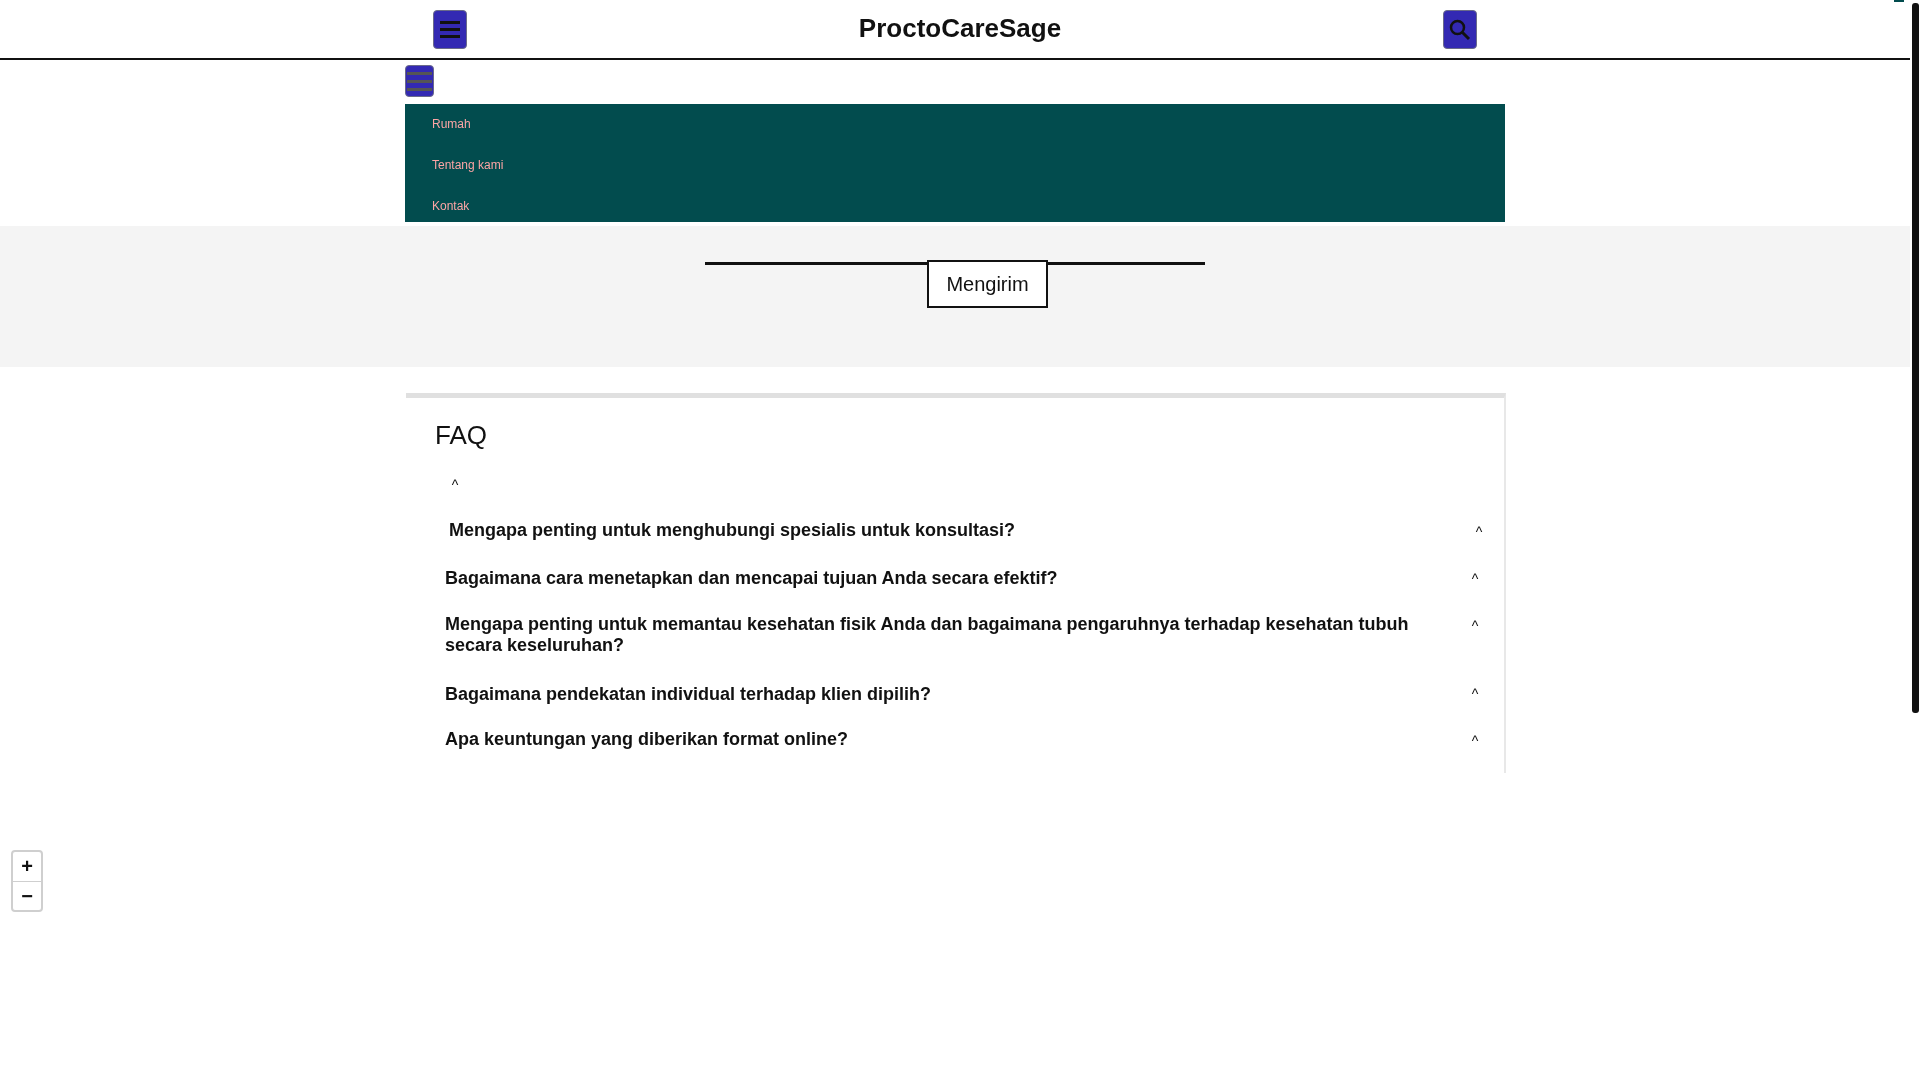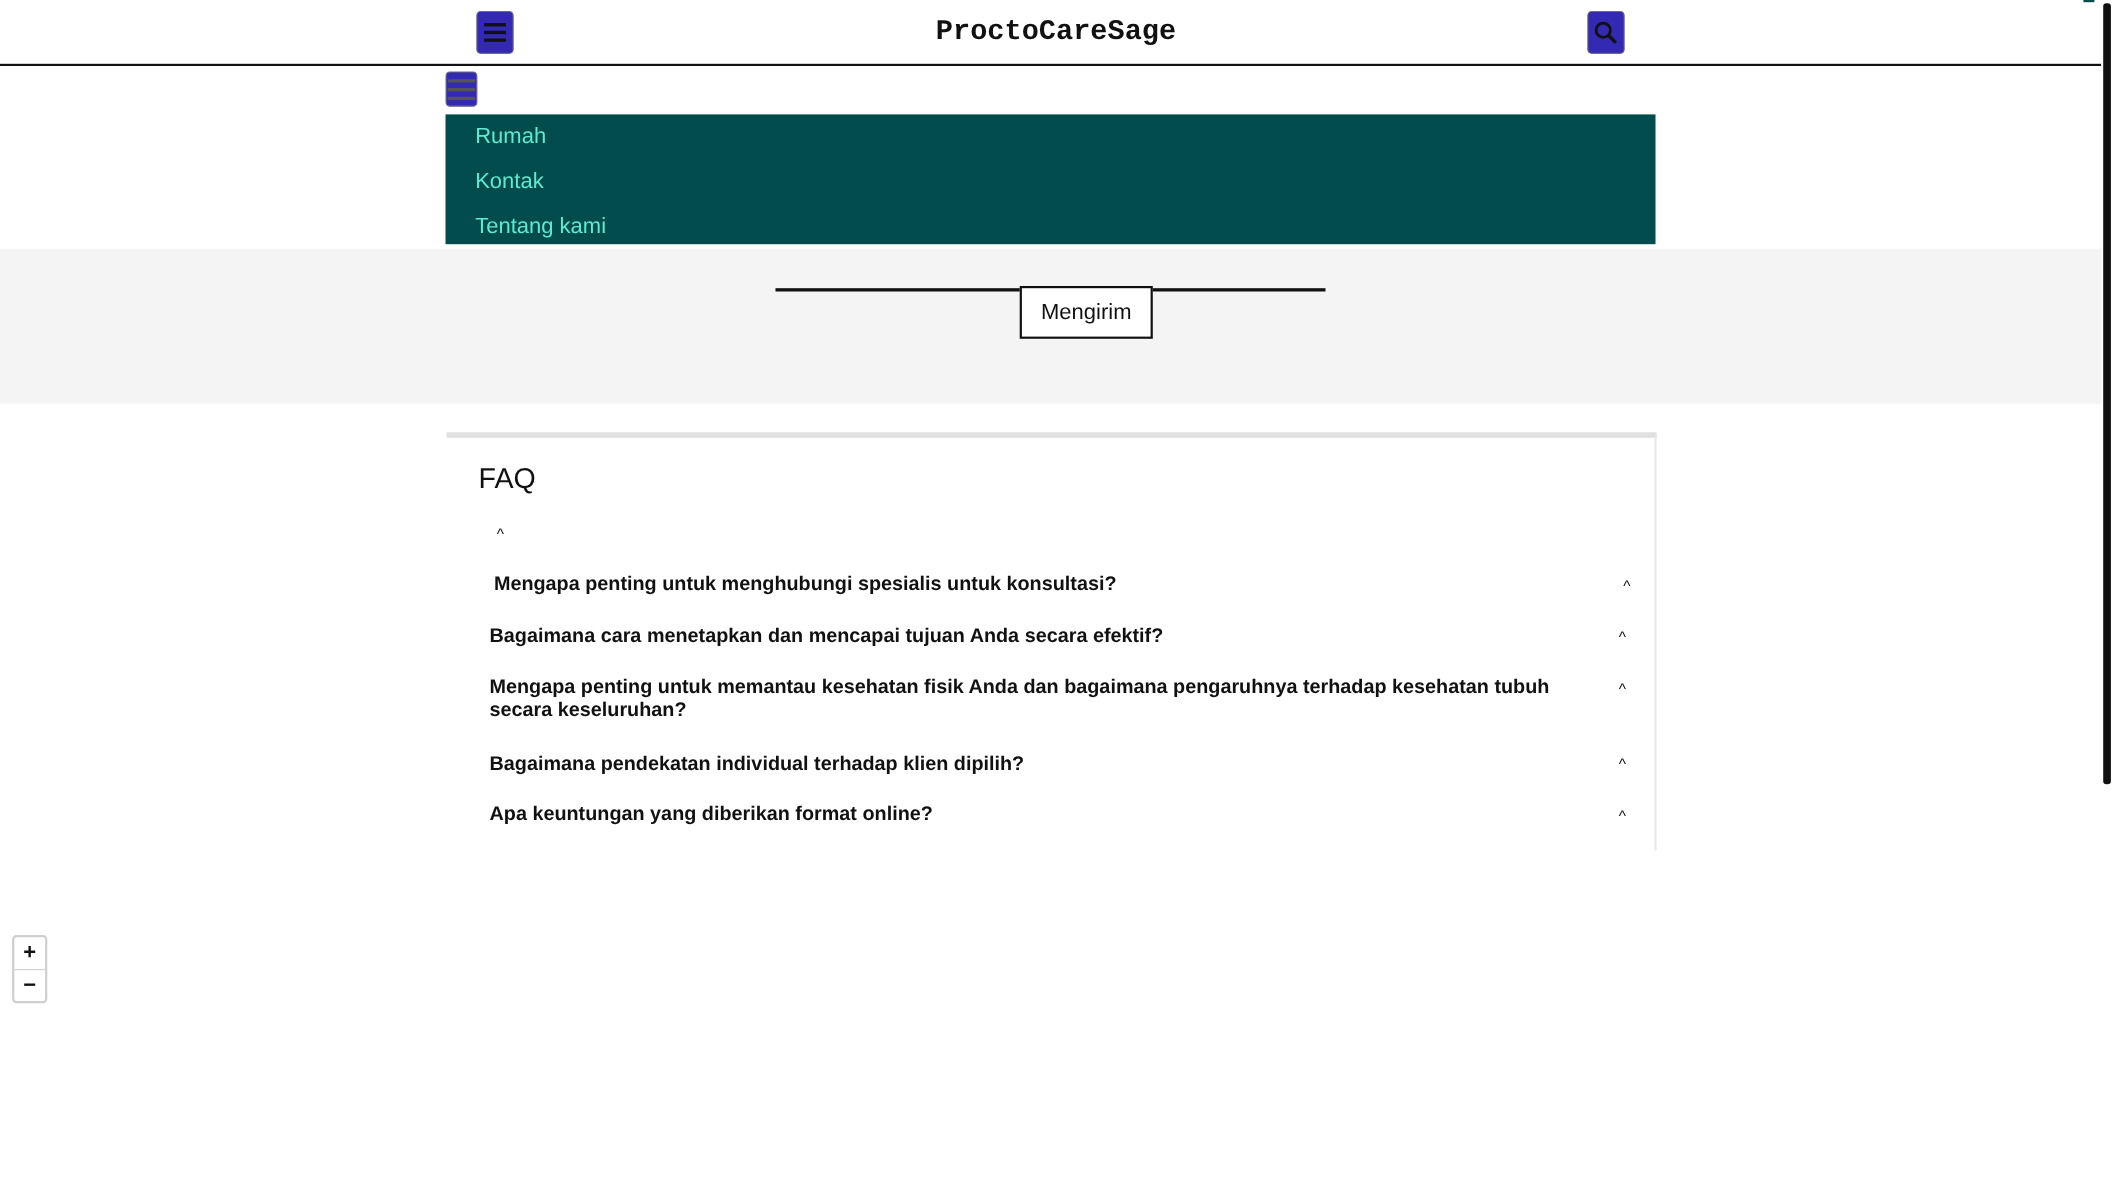--- a/index.html
+++ b/index.html
@@ -5,27 +5,27 @@
     * { box-sizing: border-box; margin: 0; padding: 0; }
     html, body { width: 1920px; height: 1080px; overflow: hidden; background: #ffffff; font-family: "Liberation Sans", sans-serif; color: #111; }
     body { position: relative; }
 
     .header { position: absolute; left: 0; top: 0; width: 1910px; height: 60px; border-bottom: 2px solid #111; background: #fff; }
     .icon-btn { position: absolute; width: 34px; height: 39px; background: #3329b3; border: 1px solid #6a6a8a; border-radius: 4px; display: flex; align-items: center; justify-content: center; cursor: pointer; }
     .header .menu-btn { left: 433px; top: 10px; }
     .header .search-btn { left: 1443px; top: 10px; }
     .hamburger { display: flex; flex-direction: column; gap: 4px; }
     .hamburger span { display: block; width: 20px; height: 3px; background: #111; }
-    .site-title { position: absolute; left: 0; right: 0; top: 13px; text-align: center; font-size: 26px; font-weight: bold; padding-left: 10px; font-family: Liberation Mono, monospace; }
+    .site-title { position: absolute; left: 0; right: 0; top: 13px; text-align: center; font-size: 26px; font-weight: bold; padding-left: 10px; }
 
     .nav-toggle { position: absolute; left: 405px; top: 65px; width: 29px; height: 32px; background: #3329b3; border: 1px solid #6a6a8a; border-radius: 4px; display: flex; flex-direction: column; justify-content: center; gap: 5px; cursor: pointer; }
     .nav-toggle span { display: block; height: 3px; background: #555; margin: 0 1px; }
 
     .nav { position: absolute; left: 405px; top: 104px; width: 1100px; height: 118px; background: #024c4e; padding-top: 4px; }
-    .nav-item { display: block; color: #5eead4; font-size: 20px; height: 41px; line-height: 33px; padding-left: 27px; cursor: pointer; }
+    .nav-item { display: block; color: #fca5a5; font-size: 12px; height: 41px; line-height: 33px; padding-left: 27px; cursor: pointer; }
 
     .form-band { position: absolute; left: 0; top: 226px; width: 1910px; height: 141px; background: #f4f4f4; }
     .form-input { position: absolute; left: 705px; top: 11px; width: 500px; height: 28px; border: none; border-bottom: 3px solid #111; background: transparent; font-size: 18px; font-family: "Liberation Sans", sans-serif; outline: none; }
     .submit-btn { position: absolute; left: 895px; top: 34px; width: 121px; height: 48px; border: 2px solid #111; background: #fff; font-size: 20px; font-family: "Liberation Sans", sans-serif; color: #111; cursor: pointer; margin-left: 32px; }
 
     .faq-card { position: absolute; left: 406px; top: 393px; width: 1100px; height: 380px; border-top: 5px solid #e0e0e0; border-right: 2px solid #e8e8e8; background: #fff; }
     .faq-title { position: absolute; left: 29px; top: 22px; font-size: 26px; font-weight: normal; }
     .faq-list { position: absolute; left: 39px; top: 70px; width: 1040px; }
     .faq-item { display: flex; align-items: flex-start; justify-content: space-between; font-size: 18px; font-weight: bold; line-height: 21px; cursor: pointer; }
     .faq-q { width: 980px; }
@@ -59,22 +59,22 @@
 </header>
 
 <div class="nav-toggle">
   <span></span>
   <span></span>
   <span></span>
 </div>
 
 <nav class="nav">
   <a class="nav-item">Rumah</a>
+  <a class="nav-item">Tentang kami</a>
   <a class="nav-item">Kontak</a>
-  <a class="nav-item">Tentang kami</a>
 </nav>
 
 <section class="form-band">
   <input class="form-input" type="text" placeholder="" style="">
   <button class="submit-btn">Mengirim</button>
 </section>
 
 <section class="faq-card">
   <h2 class="faq-title">FAQ</h2>
   <div class="faq-list">

